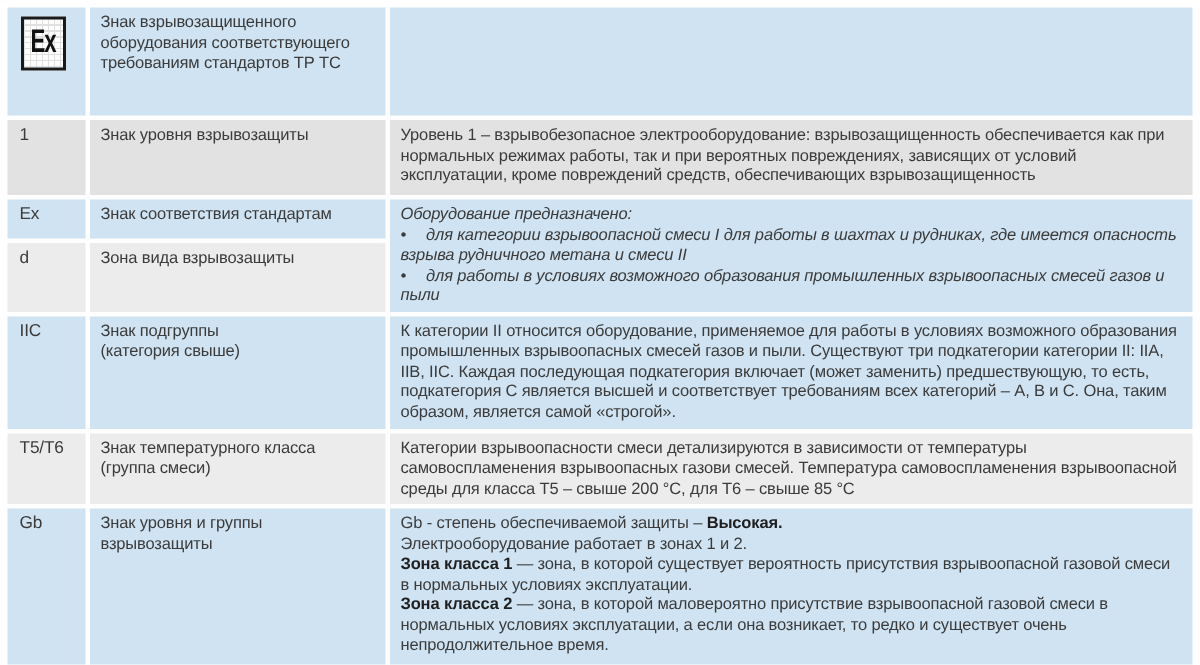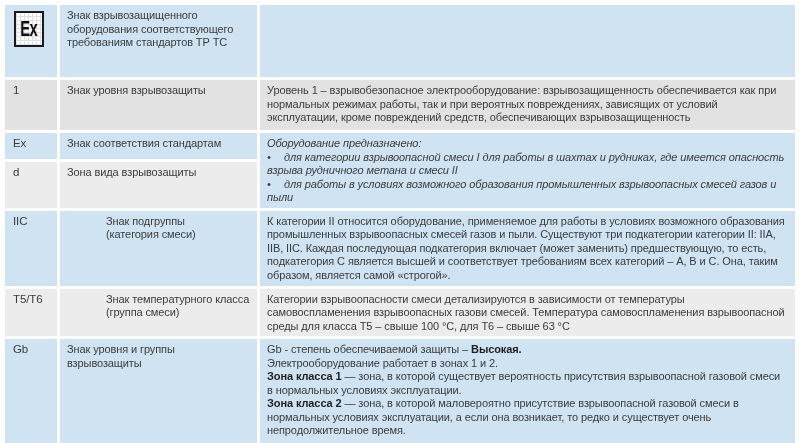--- a/index.html
+++ b/index.html
@@ -31,21 +31,21 @@
     background-image:
       repeating-linear-gradient(0deg,#e0e0e0 0 1px,transparent 1px 4px),
       repeating-linear-gradient(90deg,#e0e0e0 0 1px,transparent 1px 4px);
     display:flex;align-items:center;justify-content:center;
     font-weight:bold;color:#111;
   }
   .ex-badge .bt{
     font-size:19px;transform:scaleX(0.78) scaleY(1.15);
     font-family:"Liberation Sans",sans-serif;letter-spacing:-1px;
   }
-  .lbl-line{display:block;margin-left:39px;}
+  .lbl-line{display:block;}
   .bullet{display:inline-block;width:17px;}
   .dsc b{color:#1f1f1f;}
   .dsc .para{display:block;}
 </style>
 </head>
 <body>
 
 <table class="ex-table">
   <colgroup>
     <col style="width:52px">
@@ -82,32 +82,32 @@
 
   <tr class="lgray" style="height:43px">
     <td class="sym">d</td>
     <td class="lbl">Зона вида взрывозащиты</td>
   </tr>
 
   <tr class="blue" style="height:75px">
     <td class="sym">IIC</td>
     <td class="lbl">
       <span class="lbl-line">Знак подгруппы</span>
-      <span class="lbl-line">(категория смеси)</span>
+      <span class="lbl-line">(категория свыше)</span>
     </td>
     <td class="dsc">К категории II относится оборудование, применяемое для работы в условиях возможного образования промышленных взрывоопасных смесей газов и пыли. Существуют три подкатегории категории II: IIA, IIB, IIC. Каждая последующая подкатегория включает (может заменить) предшествующую, то есть, подкатегория С является высшей и соответствует требованиям всех категорий – А, В и С.  Она, таким образом, является самой «строгой».</td>
   </tr>
 
   <tr class="lgray" style="height:47px">
     <td class="sym">T5/T6</td>
     <td class="lbl">
       <span class="lbl-line">Знак температурного класса</span>
       <span class="lbl-line">(группа смеси)</span>
     </td>
-    <td class="dsc">Категории взрывоопасности смеси детализируются в зависимости от температуры самовоспламенения взрывоопасных газови смесей. Температура самовоспламенения взрывоопасной среды для класса Т5 – свыше 100 °С, для Т6 – свыше 63 °С</td>
+    <td class="dsc">Категории взрывоопасности смеси детализируются в зависимости от температуры самовоспламенения взрывоопасных газови смесей. Температура самовоспламенения взрывоопасной среды для класса Т5 – свыше 200 °С, для Т6 – свыше 85 °С</td>
   </tr>
 
   <tr class="blue" style="height:129px">
     <td class="sym">Gb</td>
     <td class="lbl">Знак уровня и группы взрывозащиты</td>
     <td class="dsc">
       <span class="para"><span>Gb - степень обеспечиваемой защиты – </span><b>Высокая.</b></span>
       <span class="para"><span>Электрооборудование работает в зонах 1 и 2.</span></span>
       <span class="para"><b>Зона класса 1</b><span> — зона, в которой существует вероятность присутствия взрывоопасной газовой смеси в нормальных условиях эксплуатации.</span></span>
       <span class="para"><b>Зона класса 2</b><span> — зона, в которой маловероятно присутствие взрывоопасной газовой смеси в нормальных условиях эксплуатации, а если она возникает, то редко и существует очень непродолжительное время.</span></span>

